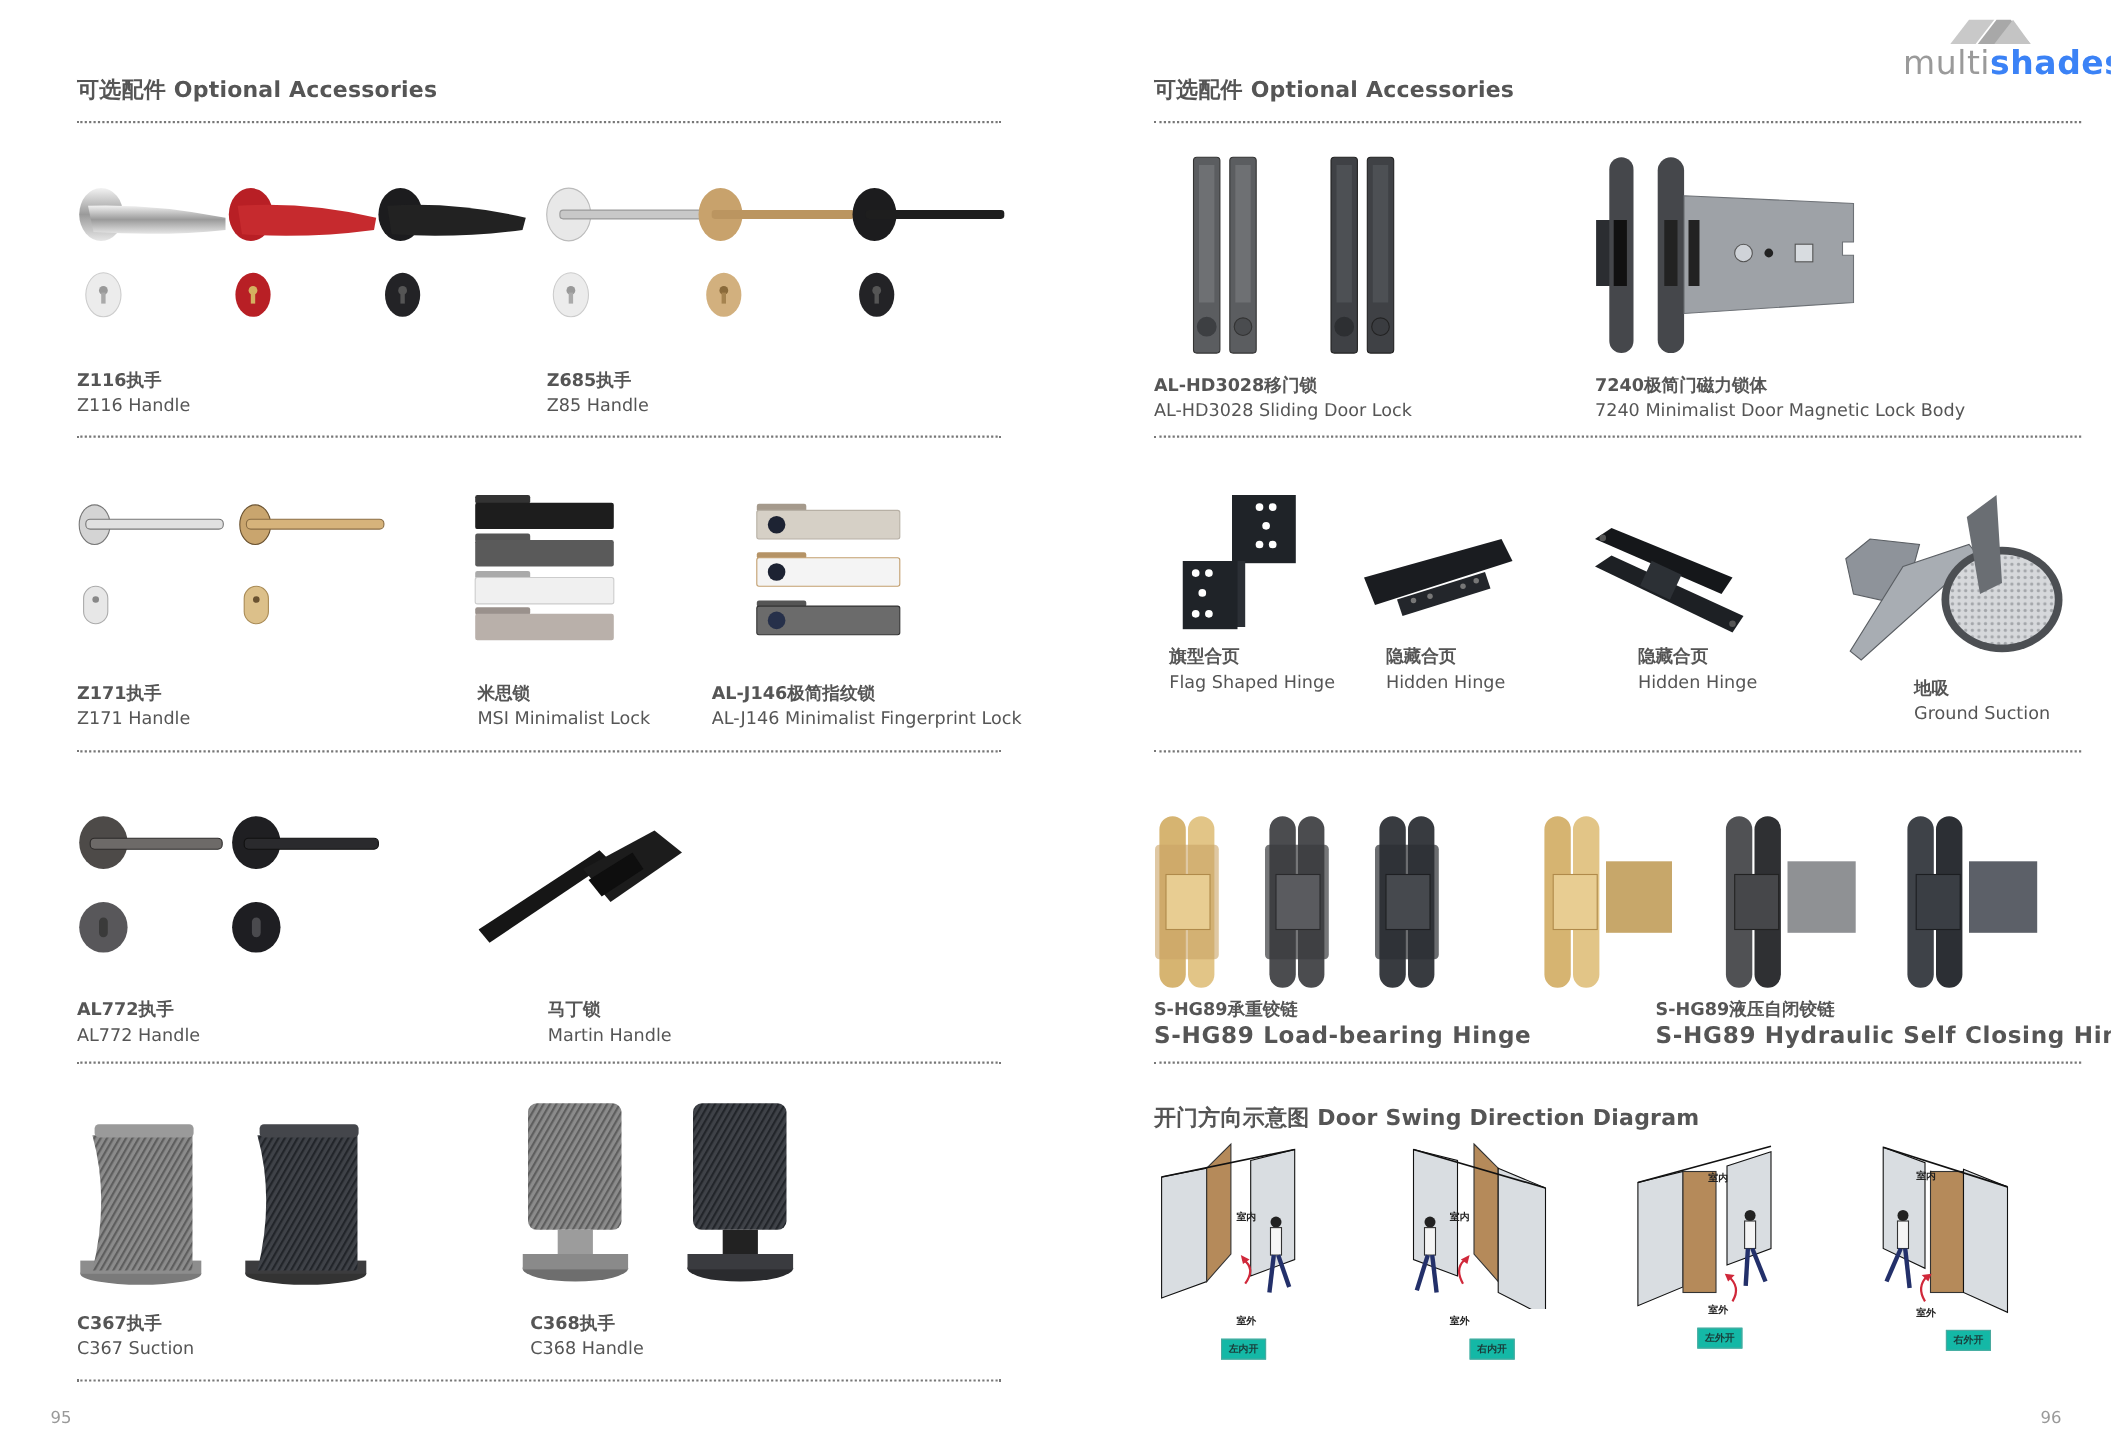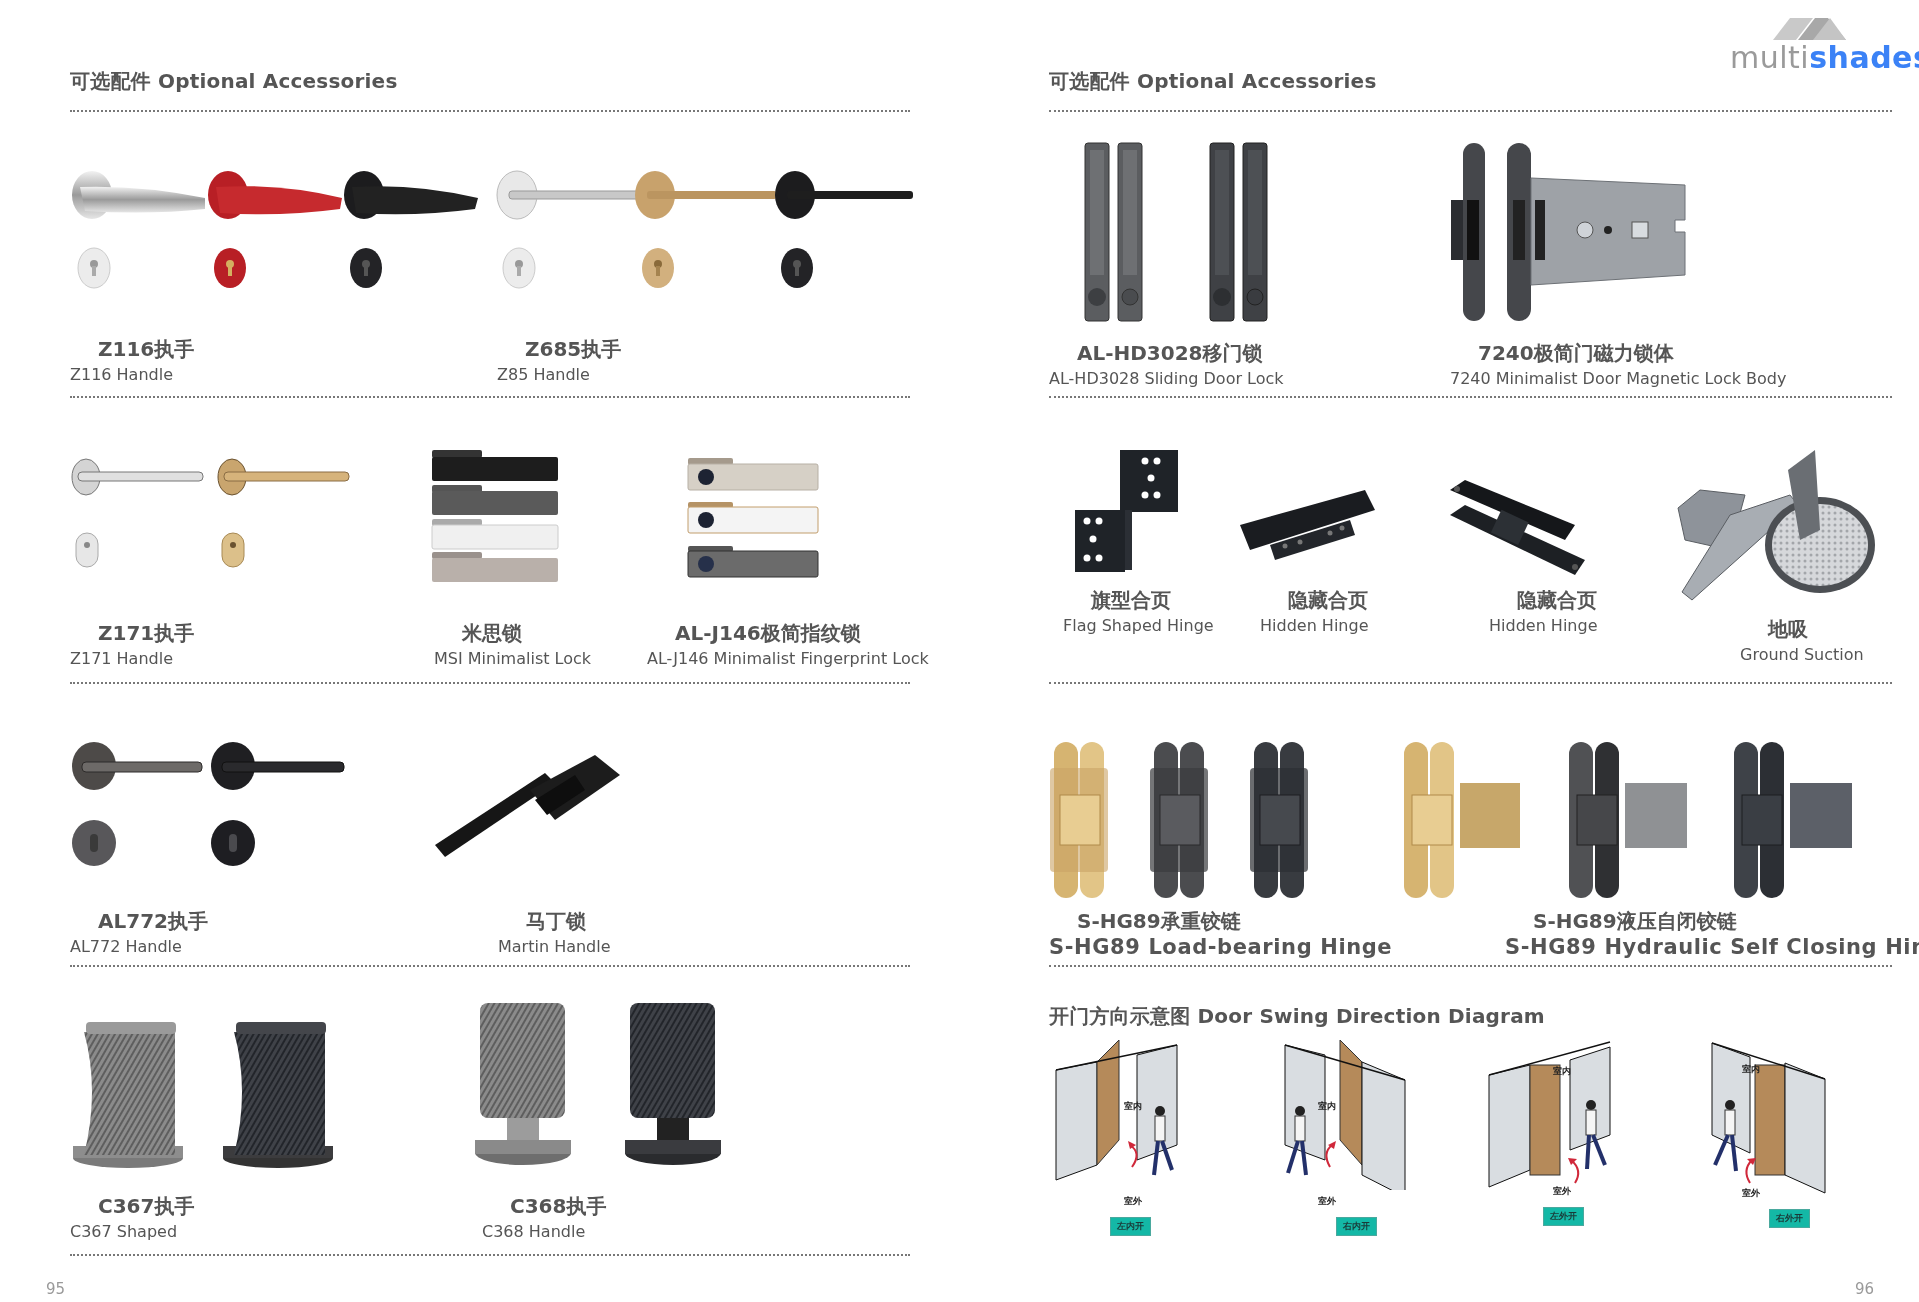--- a/index.html
+++ b/index.html
@@ -1,21 +1,21 @@
 <!DOCTYPE html>
 <html><head>
 <meta charset="utf-8">
 <style>
   * { box-sizing: border-box; margin: 0; padding: 0; }
   html, body { width: 1919px; height: 1302px; background: #ffffff; overflow: hidden; }
   body { position: relative; font-family: "DejaVu Sans", "Liberation Sans", sans-serif; color: #4a4a4a; }
   .abs { position: absolute; }
   .sec-title { font-size: 20px; font-weight: bold; color: #555; letter-spacing: 0.2px; }
   .rule { position: absolute; height: 0; border-top: 2px dotted #777; }
-  .cn { font-size: 20px; font-weight: bold; color: #555; white-space: nowrap; margin-left: 28px; }
+  .cn { font-size: 16px; font-weight: bold; color: #555; white-space: nowrap; }
   .en { font-size: 16px; color: #555; white-space: nowrap; margin-top: 2px; }
   .en-big { font-size: 21px; font-weight: bold; color: #555; white-space: nowrap; letter-spacing: 0.6px; }
   .cap { position: absolute; }
   .pagenum { font-size: 15px; color: #999; }
   .logo-word { font-size: 30px; letter-spacing: 0.5px; }
   .logo-word .a { color: #9a9a9a; }
   .logo-word .b { color: #3b82f6; font-weight: bold; }
   .tag { background: #14b8a6; color: #1a3a38; font-size: 9px; font-weight: bold; padding: 2px 6px; border: 1px solid #4aa99e; }
   .lbl-small { font-size: 9px; font-weight: bold; color: #222; }
 </style>
@@ -189,21 +189,21 @@
     <ellipse cx="48" cy="158" rx="48" ry="12" fill="#6e6e6e"></ellipse>
       <rect x="0" y="145" width="96" height="14" fill="#8a8a8a"></rect>
     <rect x="155" y="8" width="85" height="115" rx="8" fill="url(#knurl2)"></rect>
     <rect x="182" y="123" width="32" height="22" fill="#222"></rect>
     <ellipse cx="198" cy="158" rx="48" ry="12" fill="#2a2b2e"></ellipse>
       <rect x="150" y="145" width="96" height="14" fill="#3a3b3f"></rect>
   </svg>
 </div>
 <div class="cap" style="left:70px; top:1193px;">
   <div class="cn">C367执手</div>
-  <div class="en">C367 Shaped</div>
+  <div class="en">C367 Suction</div>
 </div>
 <div class="cap" style="left:482px; top:1193px;">
   <div class="cn">C368执手</div>
   <div class="en">C368 Handle</div>
 </div>
 <div class="rule" style="left:70px; top:1254px; width:840px;"></div>
 
 <div class="abs pagenum" style="left:46px; top:1280px;">95</div>
 
 <div class="abs" style="left:1728px; top:16px; width:175px; height:62px;">

